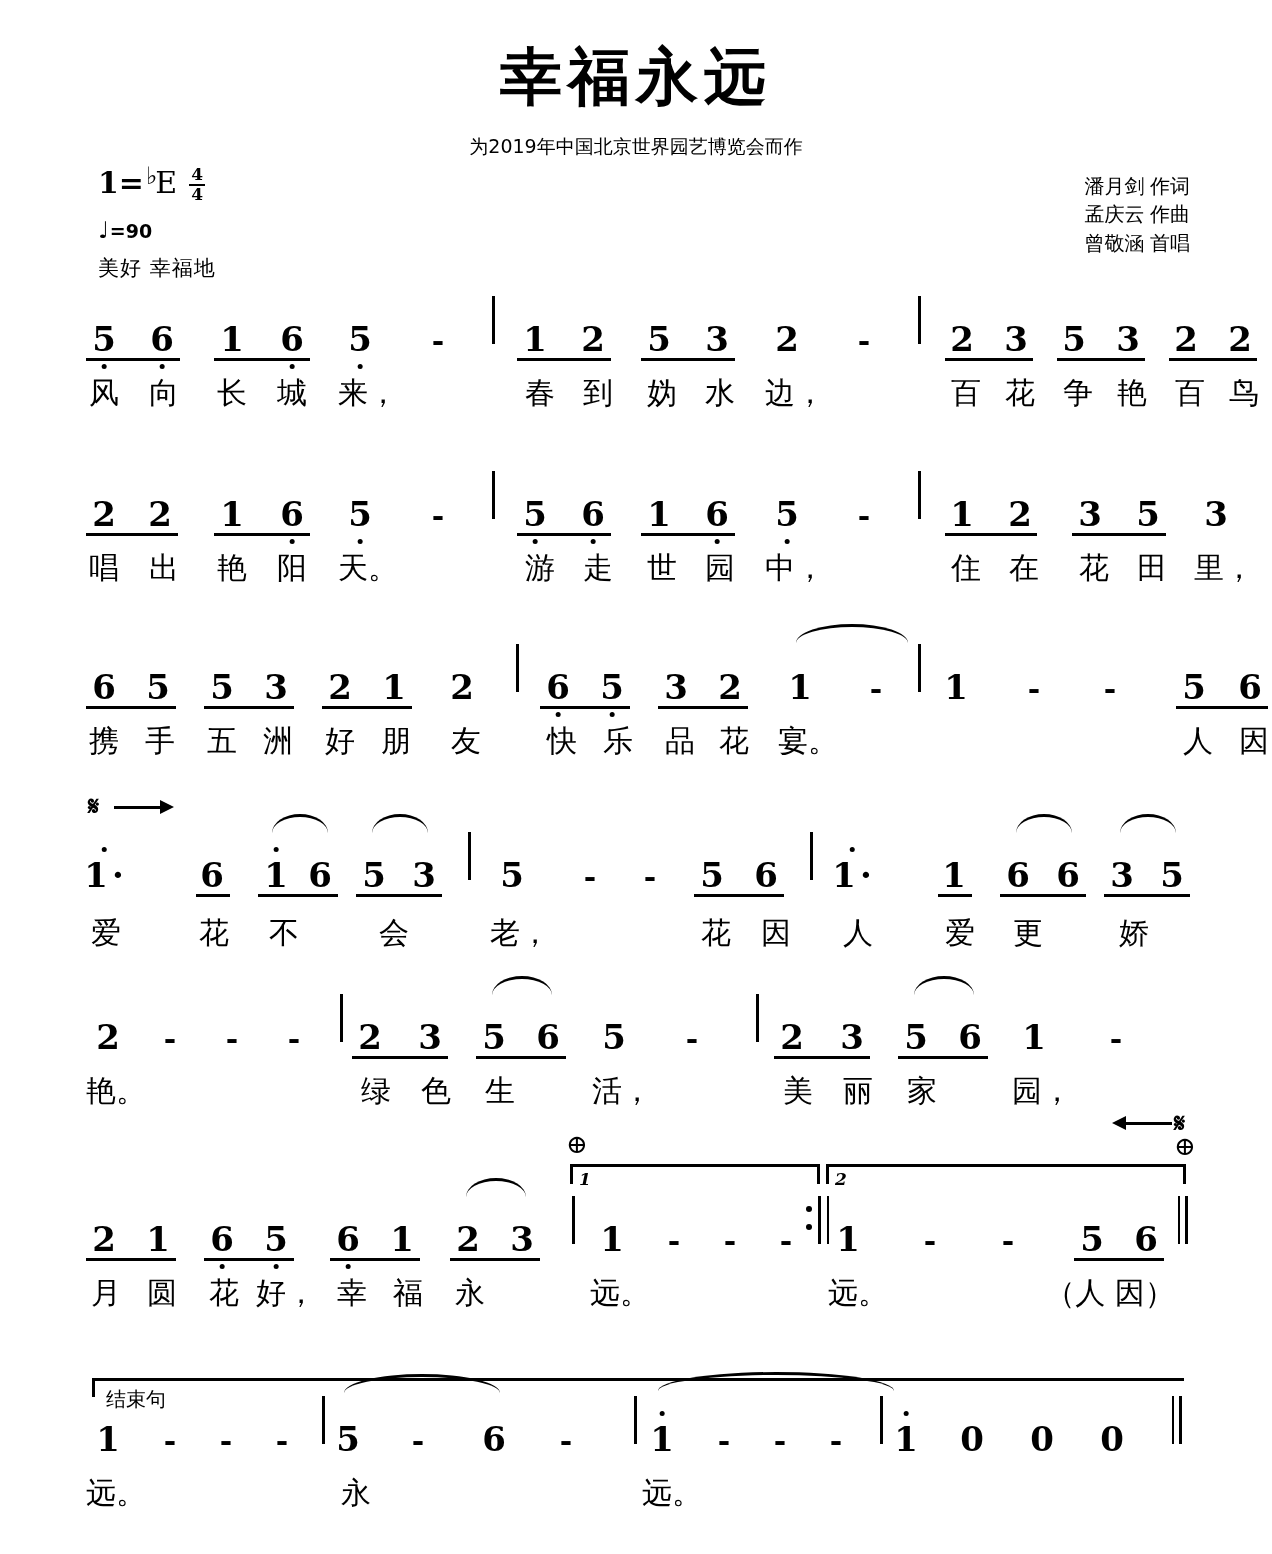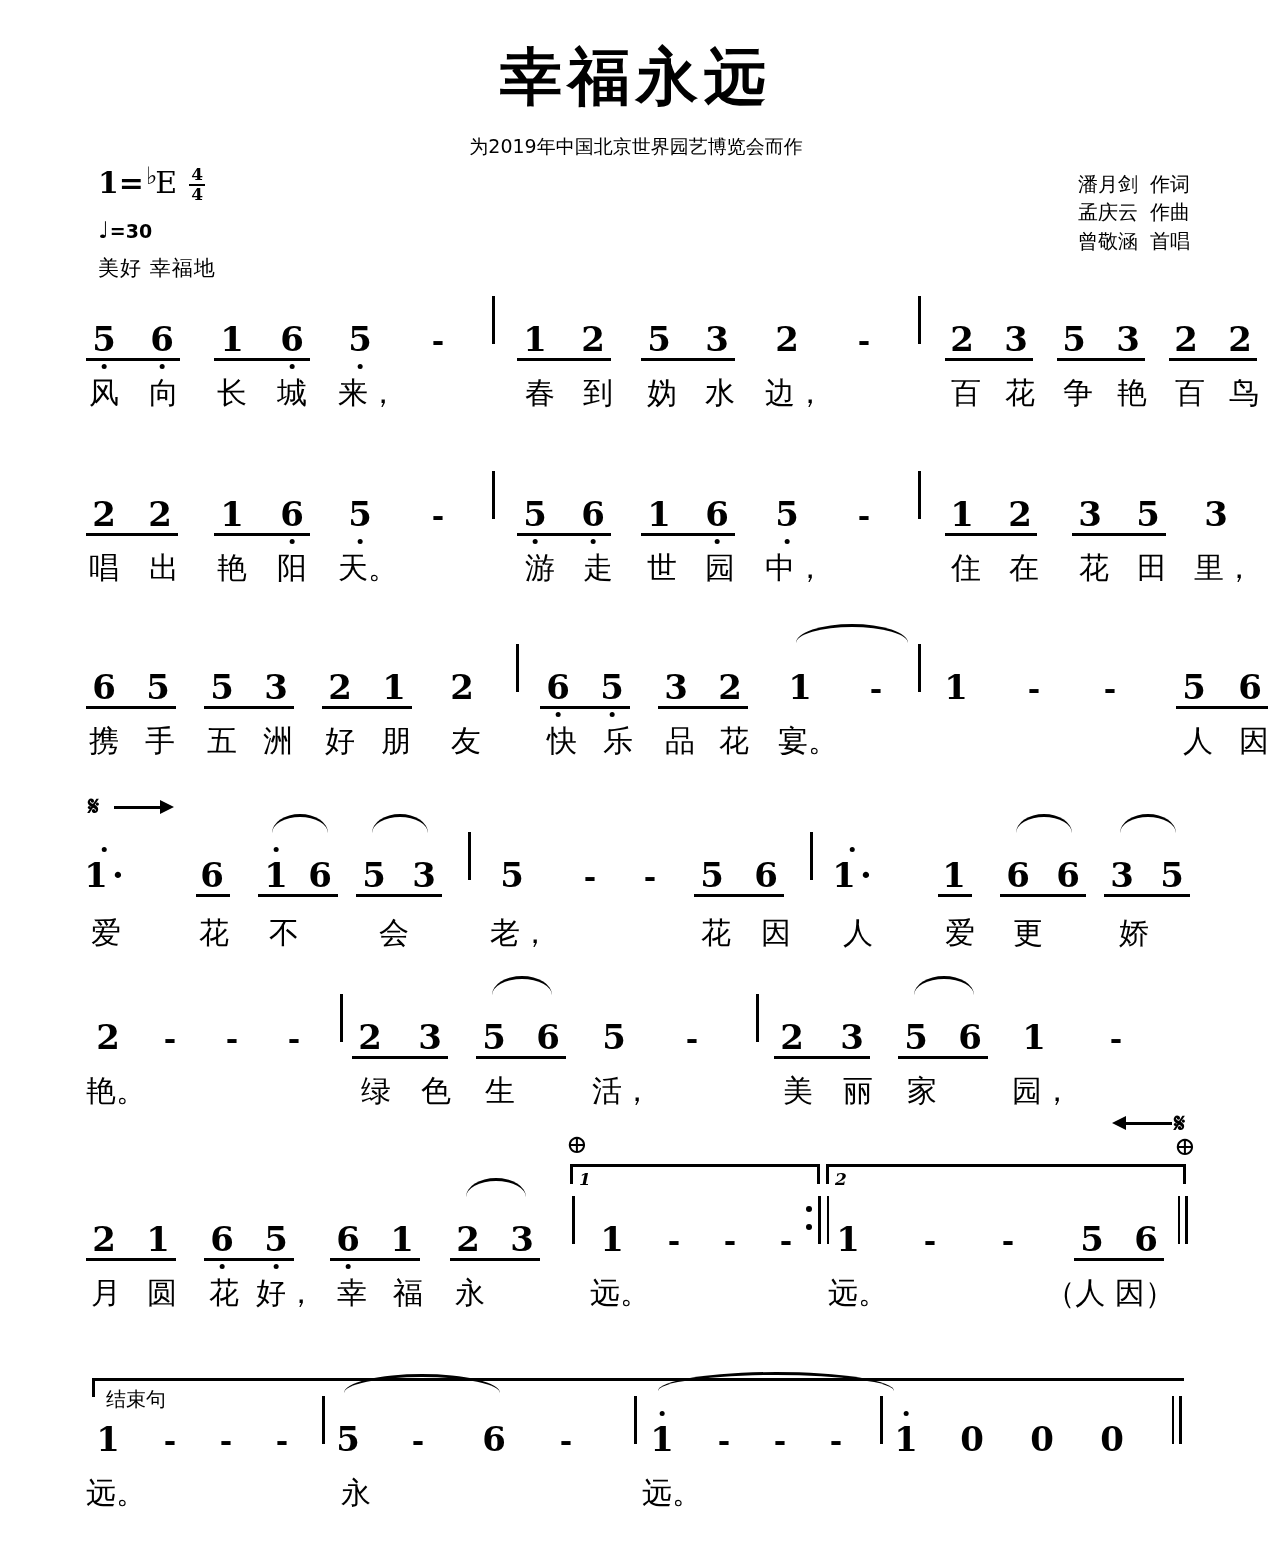--- a/index.html
+++ b/index.html
@@ -32,21 +32,21 @@
            margin-left:12px;font-size:17px;font-weight:bold;line-height:1.05;position:relative;top:-2px;}
   .timesig span:first-child{border-bottom:2px solid #000;padding:0 2px;}
   .tempo{margin-top:12px;font-size:19px;font-weight:bold;
          font-family:"DejaVu Sans","Liberation Sans",sans-serif;display:flex;align-items:center;}
   .tempo .qnote{font-size:23px;margin-right:1px;position:relative;top:-1px;}
   .expr{position:absolute;left:98px;top:254px;font-size:21px;
         font-family:"DejaVu Serif","Liberation Serif",serif;letter-spacing:1px;}
 
   .credits{
     position:absolute;right:82px;top:172px;text-align:right;
-    font-family:Liberation Mono, monospace;
+    font-family:Liberation Sans, sans-serif;
     font-size:20px;line-height:1.42;
   }
 
   
   .system{position:absolute;left:0;width:1272px;}
   .noterow{position:relative;height:64px;}
   .lyricrow{position:relative;height:52px;}
 
   .tok{
     position:absolute;bottom:0;
@@ -121,21 +121,21 @@
     <span>1=</span>
     <span class="flat">♭</span>
     <span class="letter">E</span>
     <span class="timesig">
       <span>4</span>
       <span>4</span>
     </span>
   </div>
   <div class="tempo">
     <span class="qnote">♩</span>
-    <span>=30</span>
+    <span>=90</span>
   </div>
 </div>
 <div class="expr">美好  幸福地</div>
 
 <div class="credits">
   <div>潘月剑 作词</div>
   <div>孟庆云 作曲</div>
   <div>曾敬涵 首唱</div>
 </div>
 

